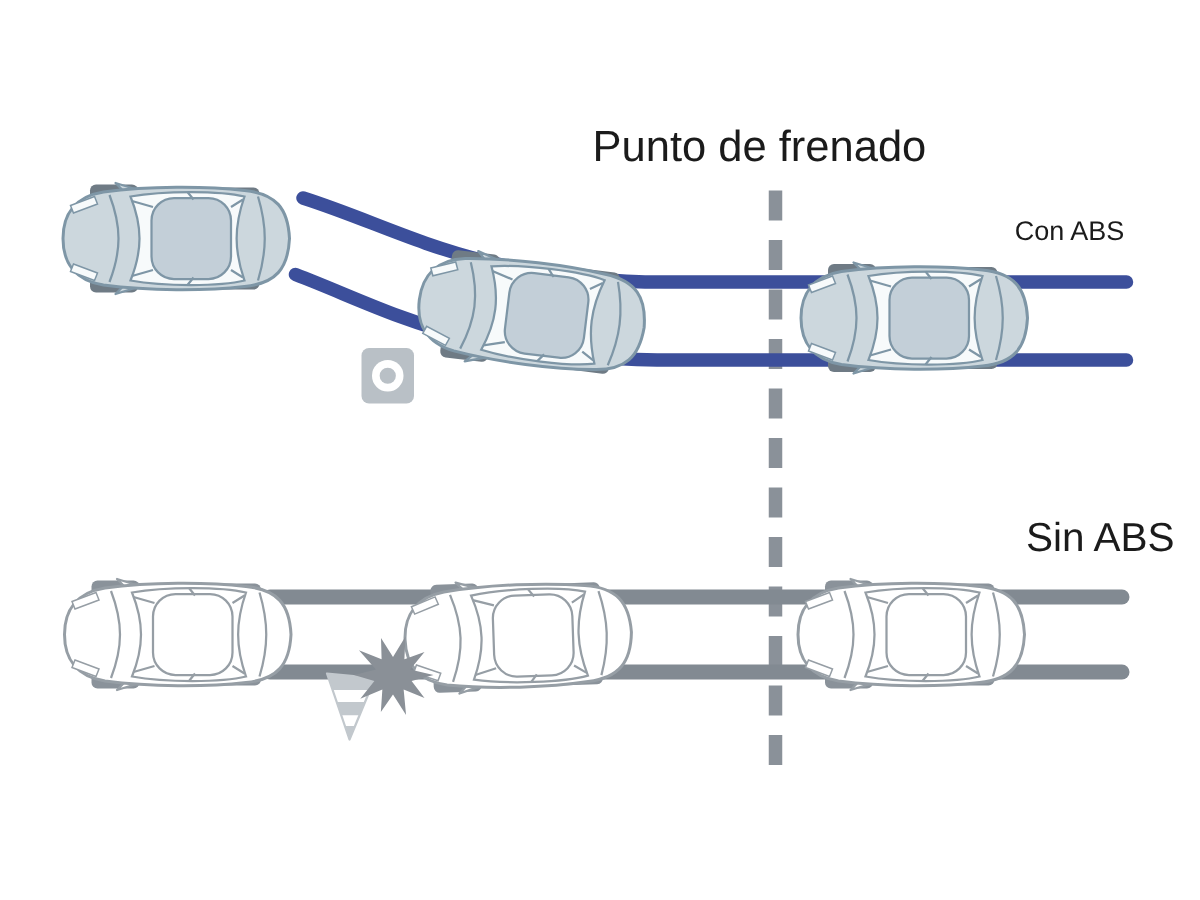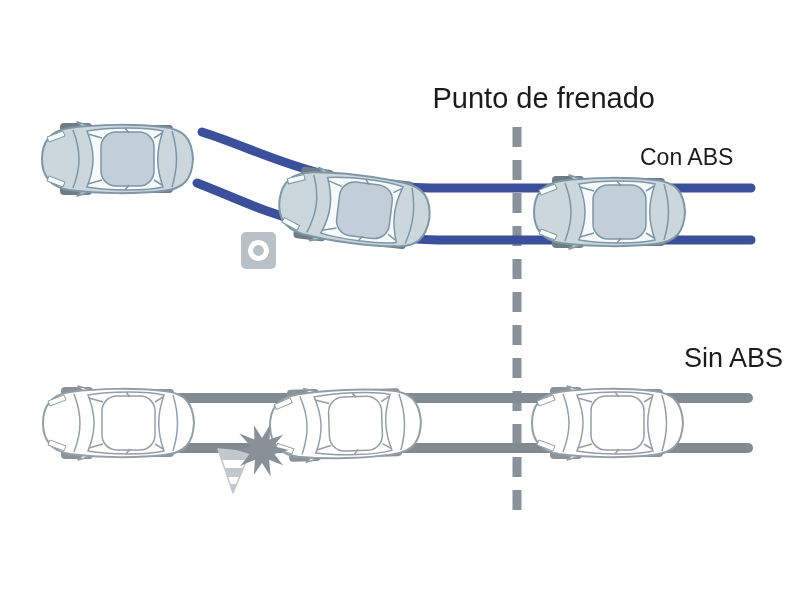--- a/index.html
+++ b/index.html
@@ -3,22 +3,22 @@
 <meta charset="utf-8">
 <style>
   html,body{margin:0;padding:0;background:#fff;}
   .stage{
     position:relative;width:800px;height:600px;overflow:hidden;
     background:var(--background,#ffffff);
     font-family:"Liberation Sans",sans-serif;
   }
   .stage svg{position:absolute;left:0;top:0;}
   .lbl{position:absolute;color:var(--text,#1b1b1b);line-height:1.1;white-space:nowrap;}
-  .title{left:395px;top:83px;width:260px;text-align:right;font-size:29px;}
-  .abs-lbl{left:640px;top:145px;width:146px;text-align:left;font-size:23px;}
+  .title{left:395px;top:83px;width:260px;text-align:left;font-size:29px;}
+  .abs-lbl{left:640px;top:145px;width:146px;text-align:center;font-size:18px;}
   .sin-lbl{left:640px;top:344px;width:143px;text-align:right;font-size:27px;}
 
   
   :root{
     --body-c:var(--car-body,#ccd7dd);
     --roof-c:var(--car-roof,#c3cfd8);
     --glass-c:#f7fafb;
     --line-c:var(--car-outline,#7e96a6);
     --wheel-c:var(--car-wheel,#6f7b85);
   }

